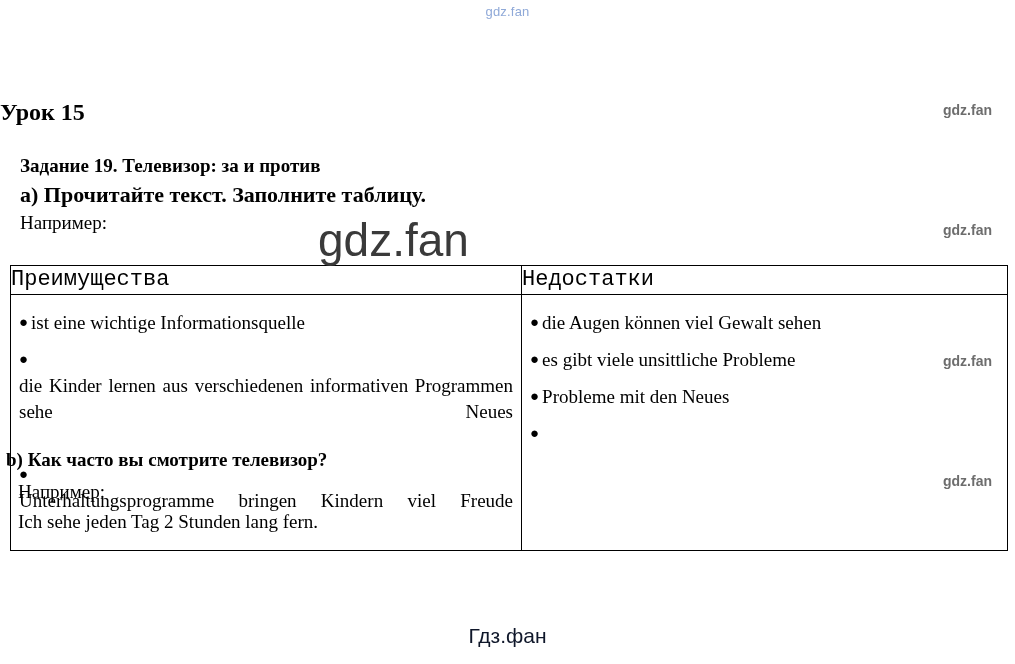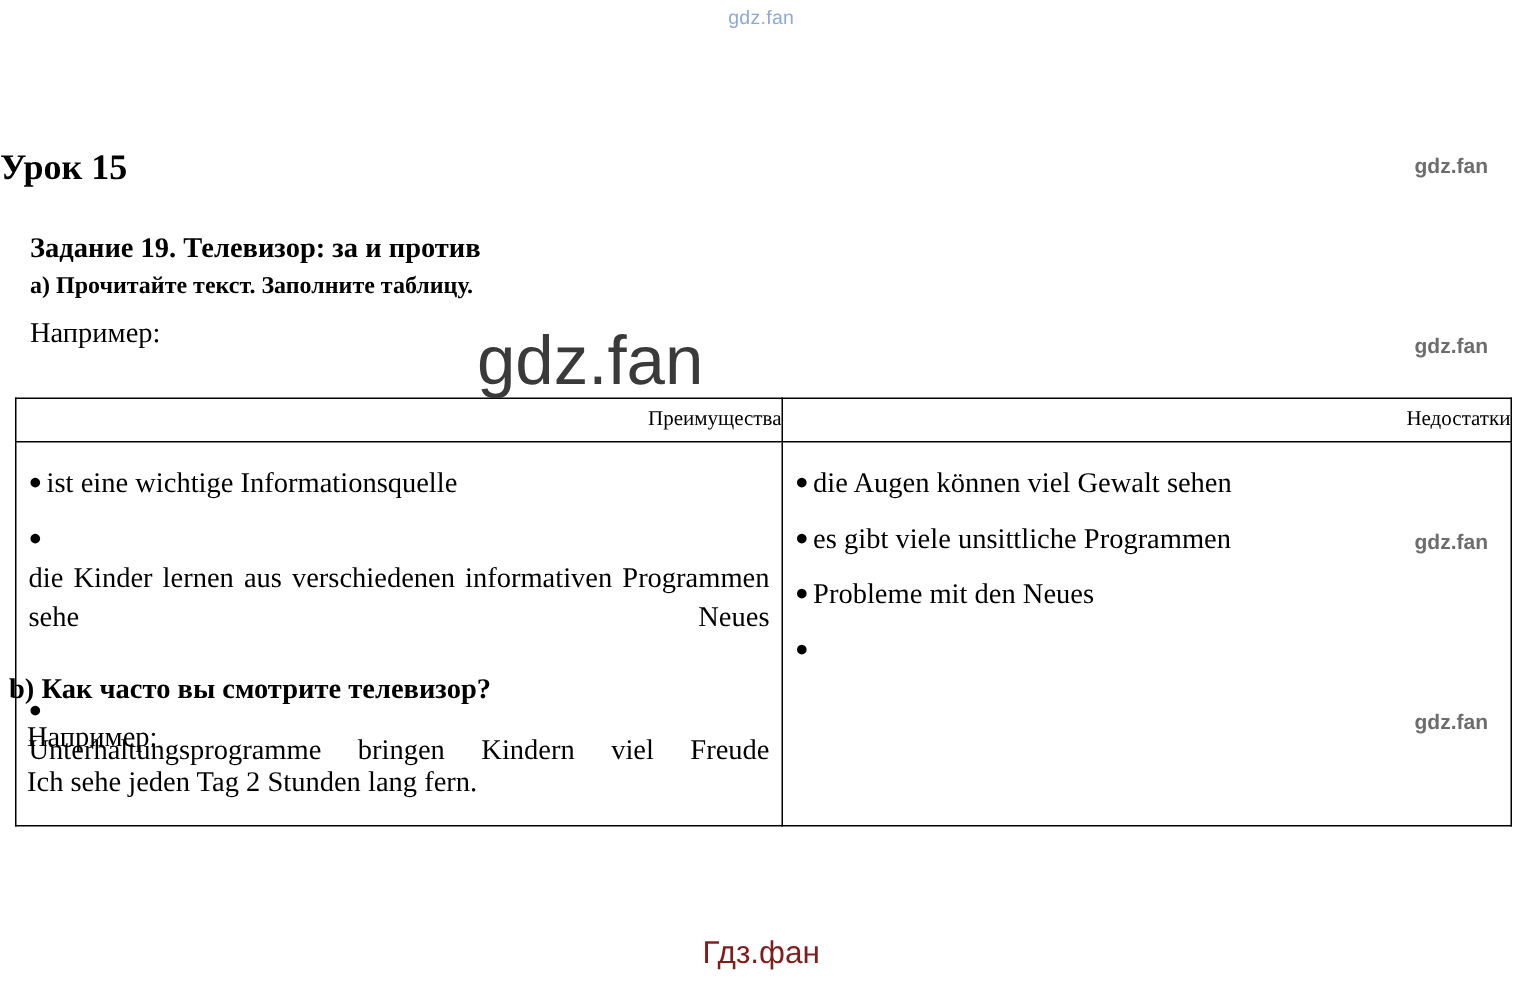--- a/index.html
+++ b/index.html
@@ -58,21 +58,21 @@
     z-index: 5;
   }
   .wm-bottom {
     position: absolute;
     bottom: 16px;
     left: 0;
     width: 1015px;
     text-align: center;
     font-family: "Liberation Sans", sans-serif;
     font-size: 21px;
-    color: #7f1d1d;
+    color: #0f172a;
   }
 
   
   .lesson-title {
     position: absolute;
     top: 99px;
     left: 0;
     width: 1015px;
     text-align: left;
     font-size: 24px;
@@ -84,21 +84,21 @@
     left: 20px;
     top: 155px;
     font-size: 19px;
     font-weight: bold;
     text-align: center;
   }
   .task-sub-a {
     position: absolute;
     left: 20px;
     top: 182px;
-    font-size: 16px;
+    font-size: 22px;
     font-weight: bold;
   }
   .example-a {
     position: absolute;
     left: 20px;
     top: 212px;
     font-size: 19px;
   }
 
   table.tv-table {
@@ -108,25 +108,26 @@
     width: 995px;
     border-collapse: collapse;
     table-layout: fixed;
   }
   table.tv-table td, table.tv-table th {
     border: 1px solid #000000;
     vertical-align: top;
     padding: 0;
   }
   .th-cell {
-    text-align: right;
-    font-size: 14px;
+    text-align: left;
+    font-size: 22px;
     font-weight: normal;
     height: 28px;
     line-height: 28px;
+    font-family: Liberation Mono, monospace;
   }
   .col-left { width: 510px; }
   .col-right { width: 485px; }
 
   .cell-body {
     padding: 4px 8px 10px 8px;
     font-size: 19px;
     line-height: 26px;
     min-height: 140px;
     box-sizing: border-box;
@@ -203,21 +204,21 @@
       <td class="col-left">
         <div class="cell-body">
           <span class="bullet-line"><span class="dot">●</span><span>ist eine wichtige Informationsquelle</span></span>
           <span class="bullet-line justify-2"><span class="dot">●</span><span class="spread">die Kinder lernen aus verschiedenen informativen Programmen sehe Neues</span></span>
           <span class="bullet-line justify-2"><span class="dot">●</span><span class="spread">Unterhaltungsprogramme bringen Kindern viel Freude</span></span>
         </div>
       </td>
       <td class="col-right">
         <div class="cell-body">
           <span class="bullet-line"><span class="dot">●</span><span>die Augen können viel Gewalt sehen</span></span>
-          <span class="bullet-line"><span class="dot">●</span><span>es gibt viele unsittliche Programmen</span></span>
+          <span class="bullet-line"><span class="dot">●</span><span>es gibt viele unsittliche Probleme</span></span>
           <span class="bullet-line"><span class="dot">●</span><span>Probleme mit den Neues</span></span>
           <span class="bullet-line"><span class="dot">●</span><span></span></span>
         </div>
       </td>
     </tr>
   </tbody>
     </table>
 
   <div class="wm-right wm-r3">gdz.fan</div>
 

